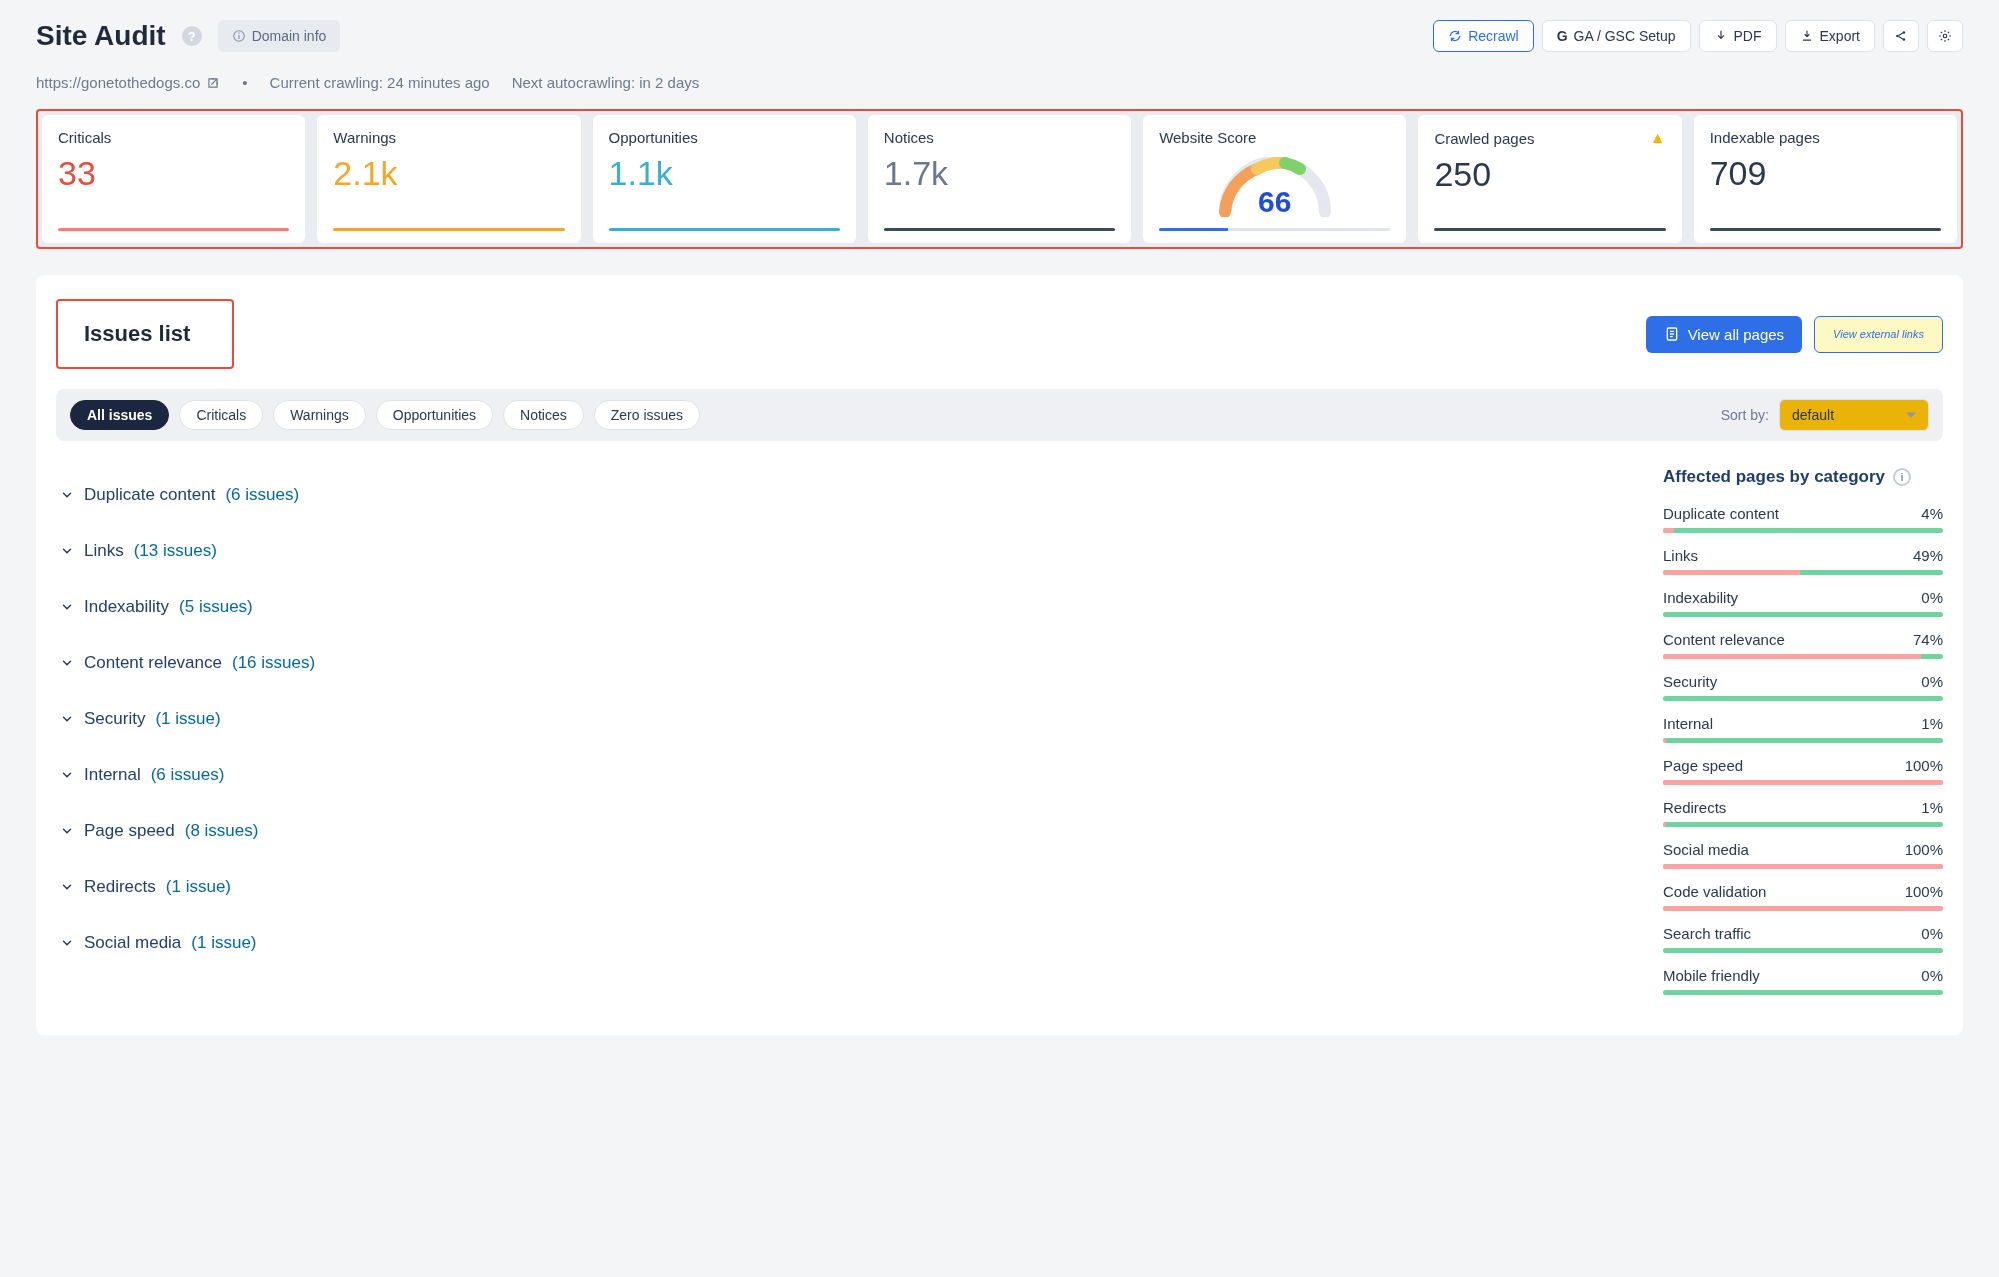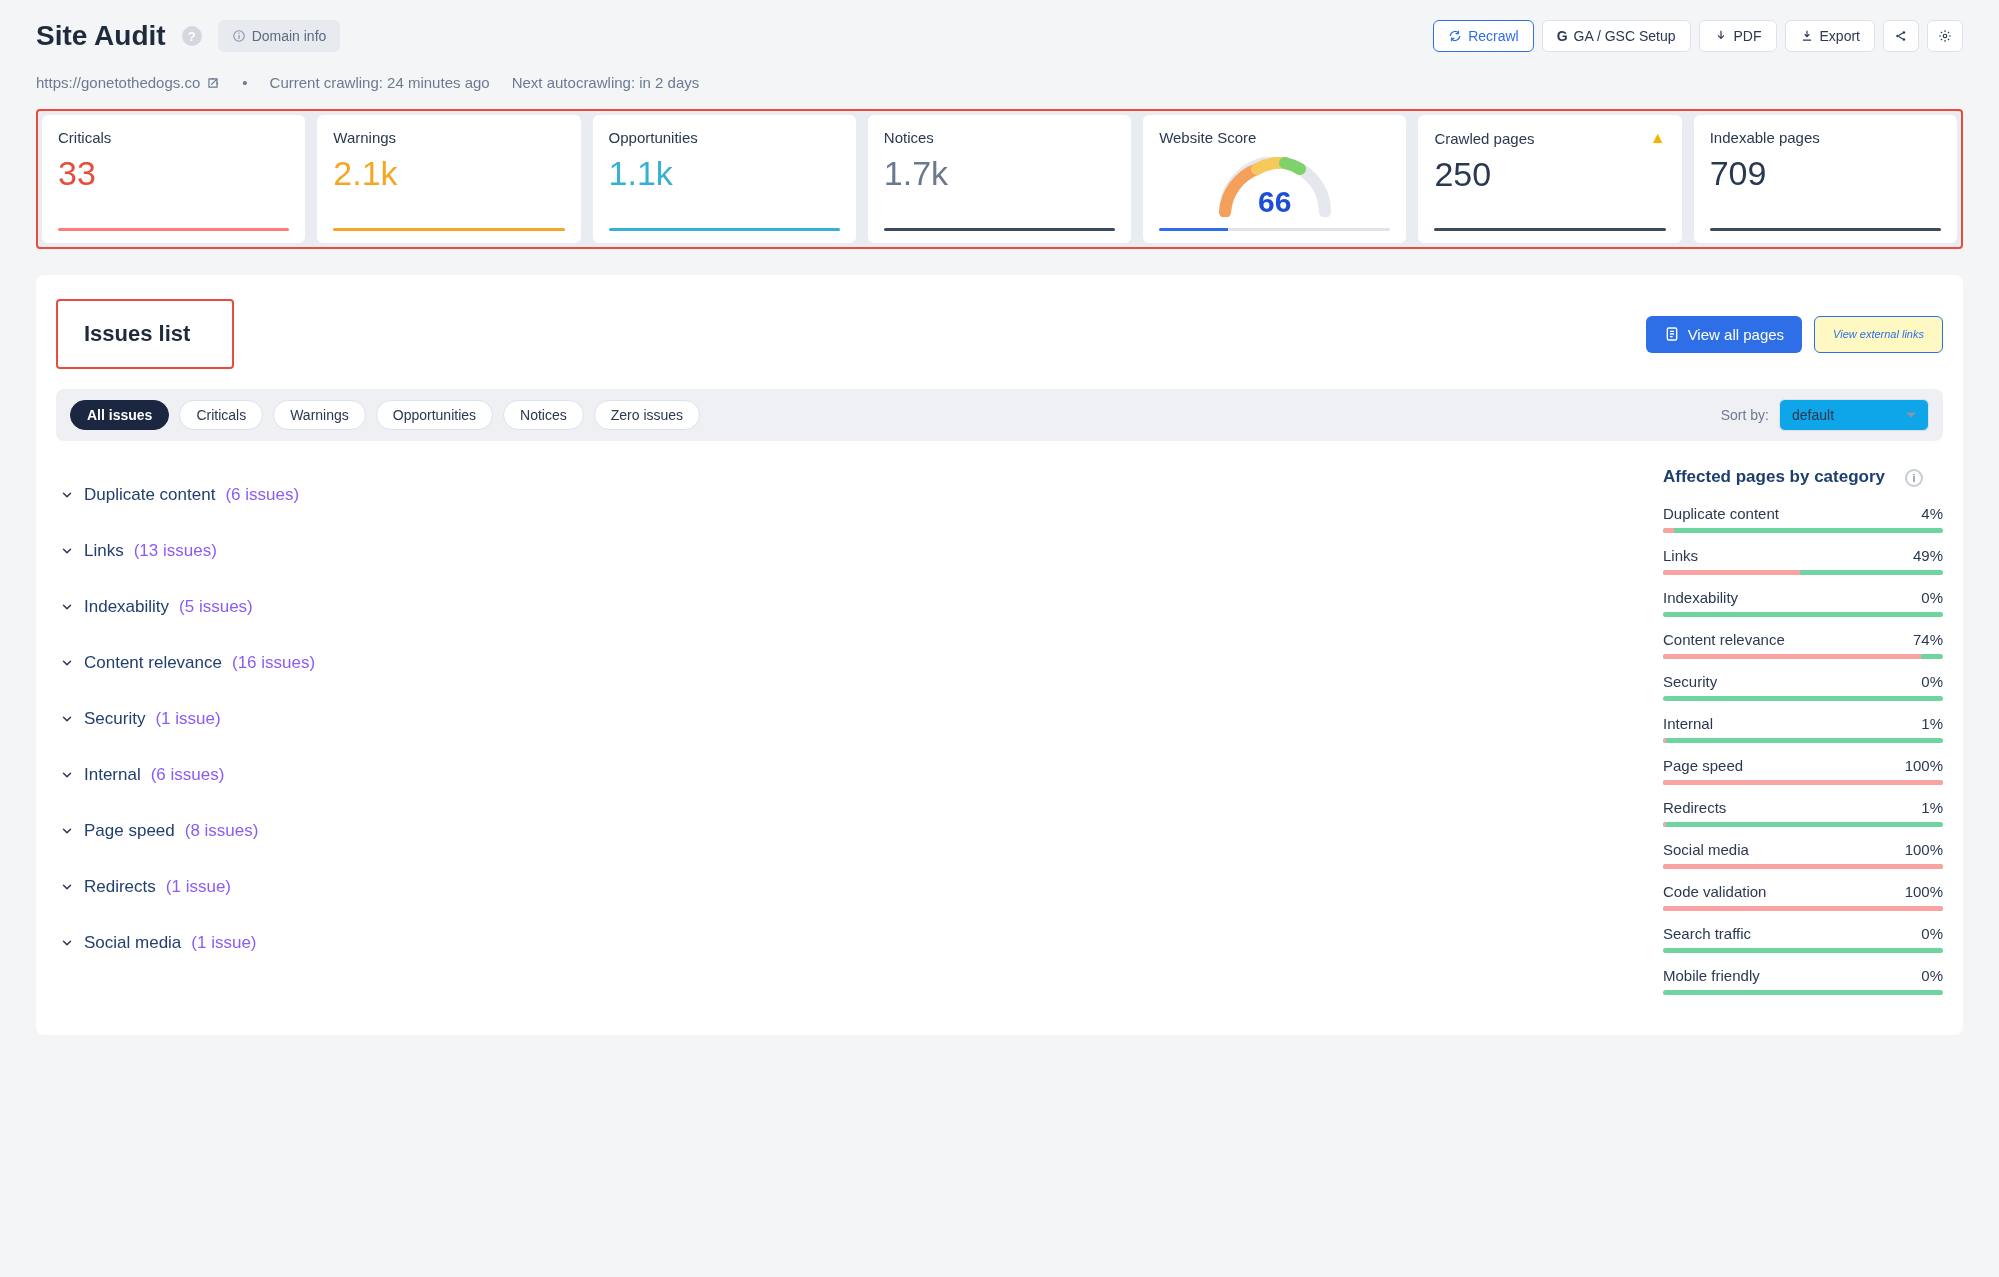--- a/index.html
+++ b/index.html
@@ -138,21 +138,21 @@
     display:flex; align-items:center; gap:10px;
   }
   .pill {
     background:#fff; border:1px solid var(--border); border-radius:999px;
     padding:6px 16px; font-size:14px; color:var(--text); cursor:pointer;
   }
   .pill.active { background:#1b2740; color:#fff; border-color:#1b2740; font-weight:700;}
   .sort-wrap { margin-left:auto; display:flex; align-items:center; gap:10px; }
   .sort-label { color:var(--text-dim); }
   .sort-select {
-    background:#0ea5e9; border:1px solid var(--border); border-radius:6px;
+    background:#eab308; border:1px solid var(--border); border-radius:6px;
     padding:7px 36px 7px 12px; font-size:14px; color:var(--text);
     position:relative; min-width:150px;
     display:inline-flex; align-items:flex-start;
   }
   .sort-select::after {
     content:""; position:absolute; right:12px; top:50%;
     border:5px solid transparent; border-top-color:#8a96aa; transform:translateY(-25%);
   }
 
   
@@ -160,24 +160,24 @@
     margin-top:26px;
     display:grid; grid-template-columns: 1fr 280px; gap:60px;
   }
   .issue-row {
     display:flex; align-items:center; gap:10px;
     padding:18px 4px;
     font-size:17px; cursor:pointer;
   }
   .chev { width:14px; height:14px; }
   .issue-name { color:#22406f; font-weight:500;}
-  .issue-count { color:#8b5cf6; font-weight:400;}
-
-  
-  .side-title { font-size:17px; font-weight:600; color:#1e3e6e; display:flex; align-items:flex-end; gap:20px;}
+  .issue-count { color:#0369a1; font-weight:400;}
+
+  
+  .side-title { font-size:17px; font-weight:600; color:#1e3e6e; display:flex; align-items:center; gap:8px;}
   .info-circ {
     width:18px;height:18px;border-radius:50%;border:2px solid #c6ccd7;
     display:inline-flex;align-items:center;justify-content:center;
     font-size:11px;color:#8a96aa;font-weight:700;
   }
   .cat-list { margin-top:18px; display:flex; flex-direction:column; gap:14px;}
   .cat-row { display:flex; flex-direction:column; gap:6px;}
   .cat-head { display:flex; justify-content:space-between; font-size:15px; color:var(--text);}
   .cat-bar { height:5px; border-radius:3px; background:var(--green); position:relative; overflow:hidden;}
   .cat-bar .fill { position:absolute; left:0; top:0; bottom:0; background:var(--pink);}

